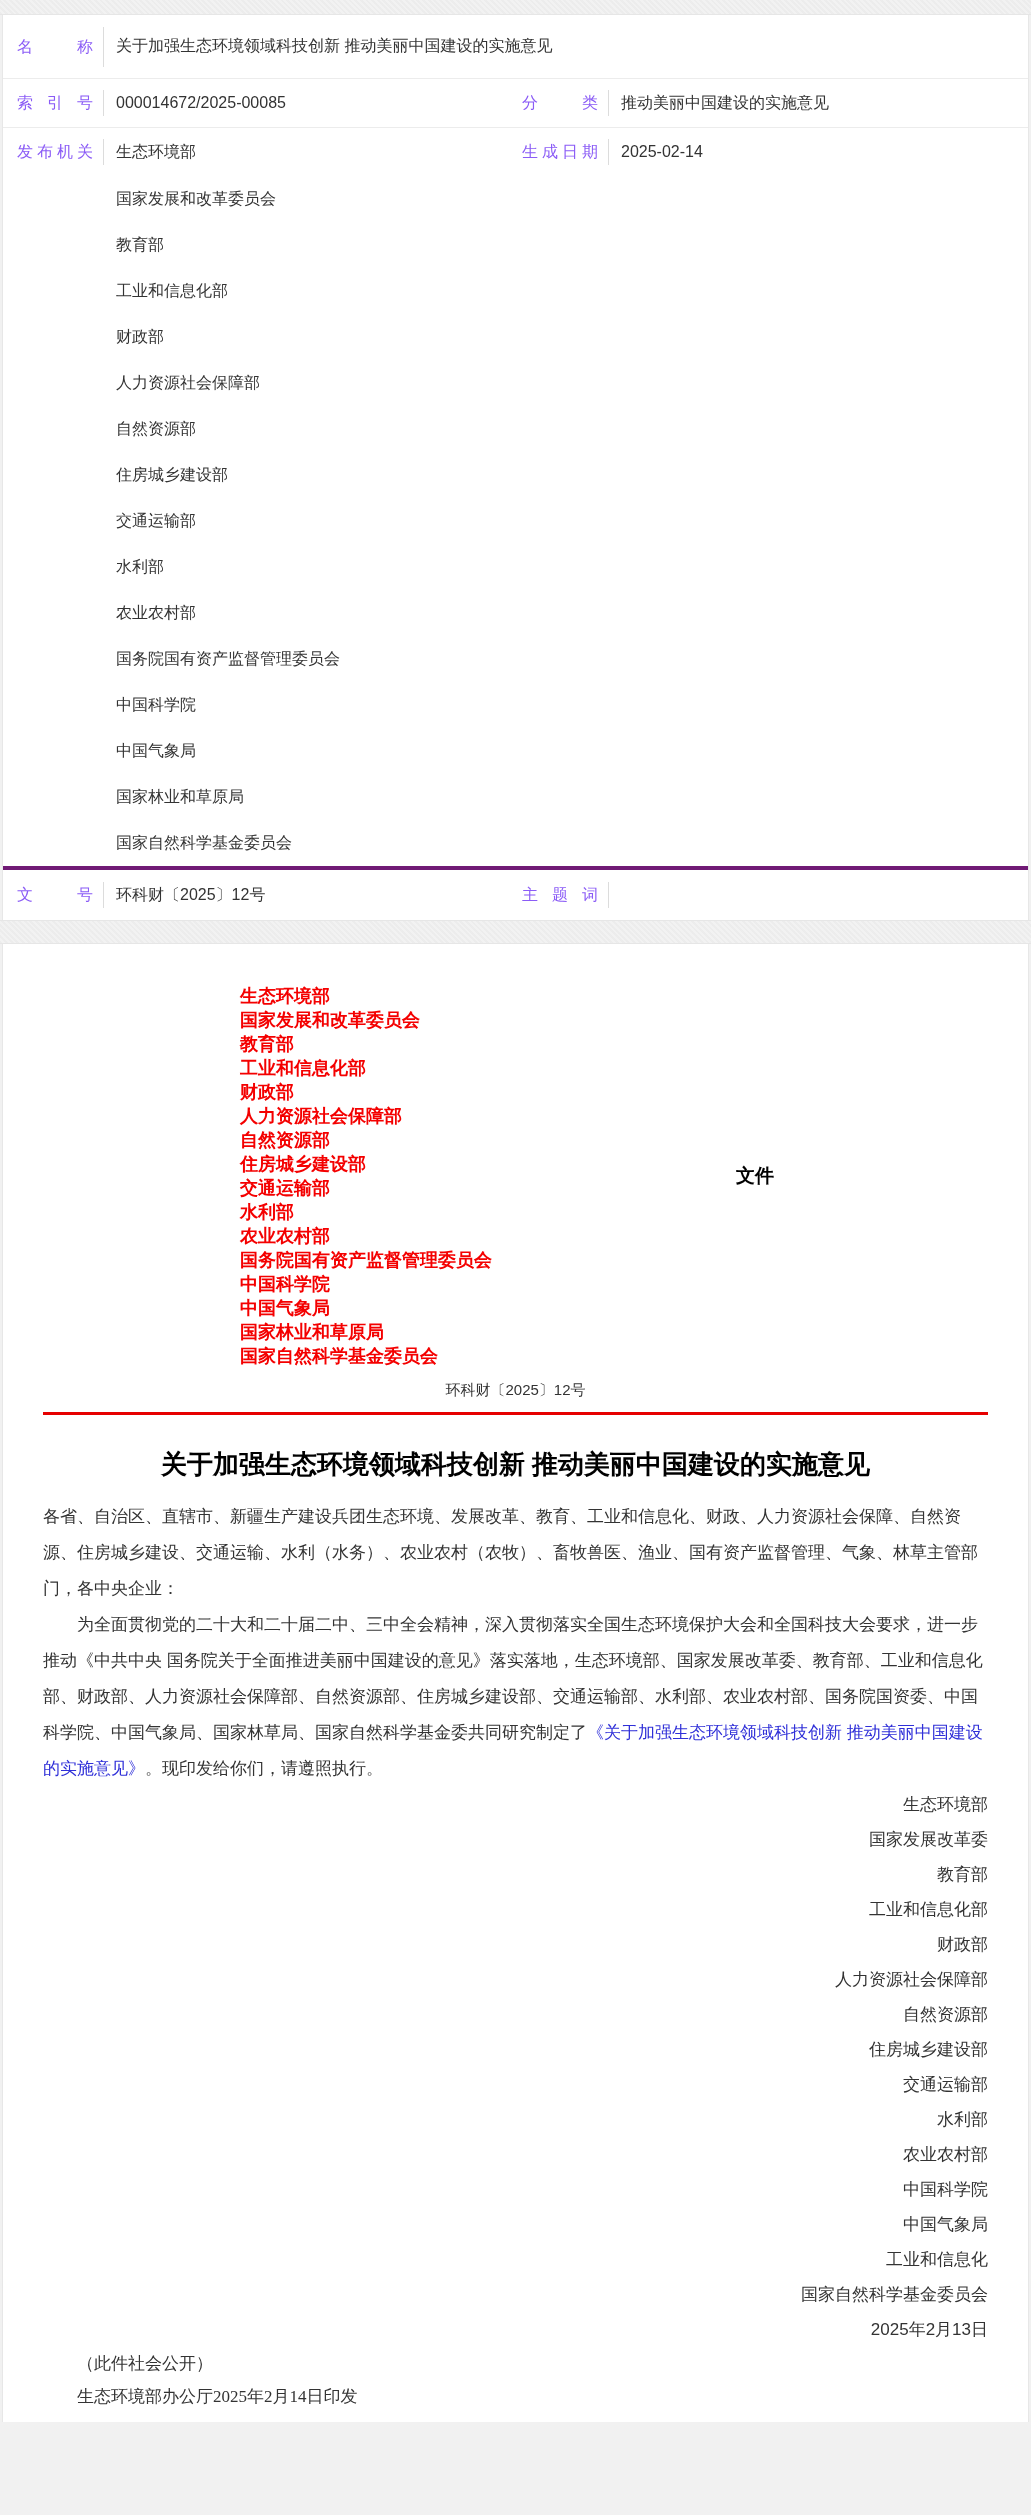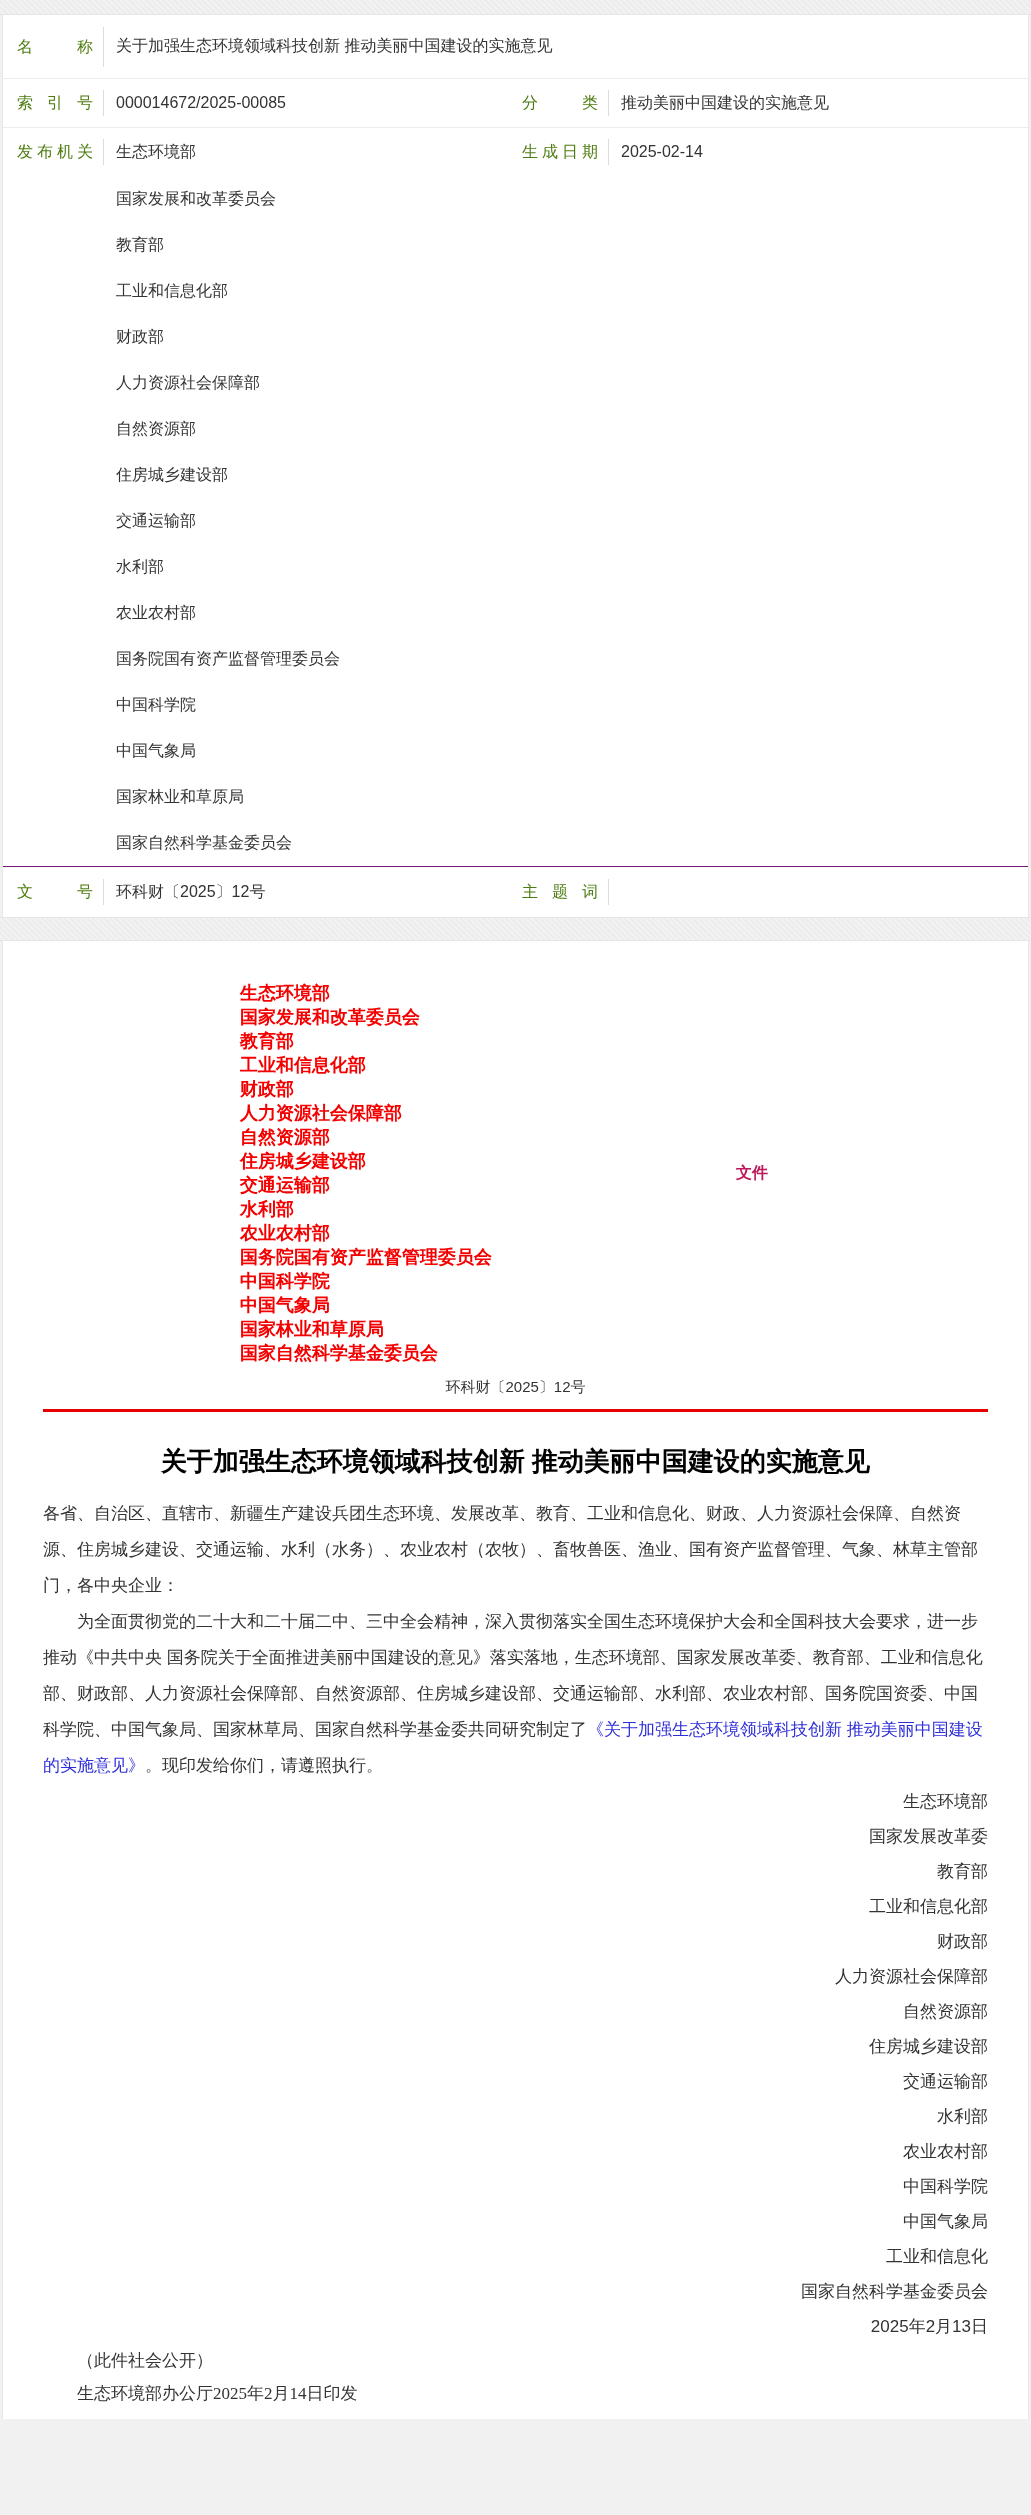--- a/index.html
+++ b/index.html
@@ -19,23 +19,23 @@
     border-left:1px solid #e7e7e7;border-right:1px solid #e7e7e7;
   }
   
   .meta{color:#333;font-size:16px;}
   .mrow{display:flex;align-items:center;}
   .mrow.h63{height:63px;}
   .mrow.h48{height:48px;}
   .mrow.h46{height:46px;}
   .mrow.h50{height:50px;}
   .sep-b{border-bottom:1px solid #ececec;}
-  .sep-t{border-top:1px solid #701a75;}
+  .sep-t{border-top:4px solid #701a75;}
   .mlabel{
-    flex:0 0 76px;margin-left:14px;color:#4d7c0f;
+    flex:0 0 76px;margin-left:14px;color:#8b5cf6;
     text-align:justify;text-align-last:justify;line-height:1.2;
   }
   .mdiv{width:1px;background:#dcdcdc;margin-left:10px;flex:0 0 1px;}
   .mdiv.h26{height:26px;} .mdiv.h40{height:40px;}
   .mval{margin-left:12px;color:#333;}
   .mval-fixed{width:396px;flex:0 0 396px;}
   .mspacer{flex:0 0 113px;}
   .mval-flex{flex:1 1 auto;}
   
   .gap-strip{height:22px;border-top:1px solid #e6e6e6;border-bottom:1px solid #e6e6e6;}
@@ -43,21 +43,21 @@
     background:#fff;margin:0 2px;height:1478px;
     border-left:1px solid #e7e7e7;border-right:1px solid #e7e7e7;
     padding:40px 40px 0 40px;box-sizing:border-box;
   }
   .letterhead{position:relative;margin-left:197px;}
   .red-list div{
     color:#f40000;font-weight:bold;font-size:18px;line-height:24px;white-space:nowrap;
   }
   .doc-type{
     position:absolute;left:496px;top:50%;transform:translateY(-50%);
-    color:#be185d;font-weight:bold;font-size:16px;
+    color:#000000;font-weight:bold;font-size:19px;
   }
   .doc-number{text-align:center;font-size:15px;color:#333;margin-top:12px;line-height:20px;}
   .red-rule{height:3px;background:#e60000;margin-top:12px;}
   .doc-title{
     text-align:center;font-size:26px;line-height:38px;font-weight:bold;color:#000;
     margin-top:30px;
   }
   .doc-body{margin-top:16px;font-size:17px;line-height:36px;color:#333;}
   .doc-body p{margin:0;}
   .p-indent{text-indent:2em;}

